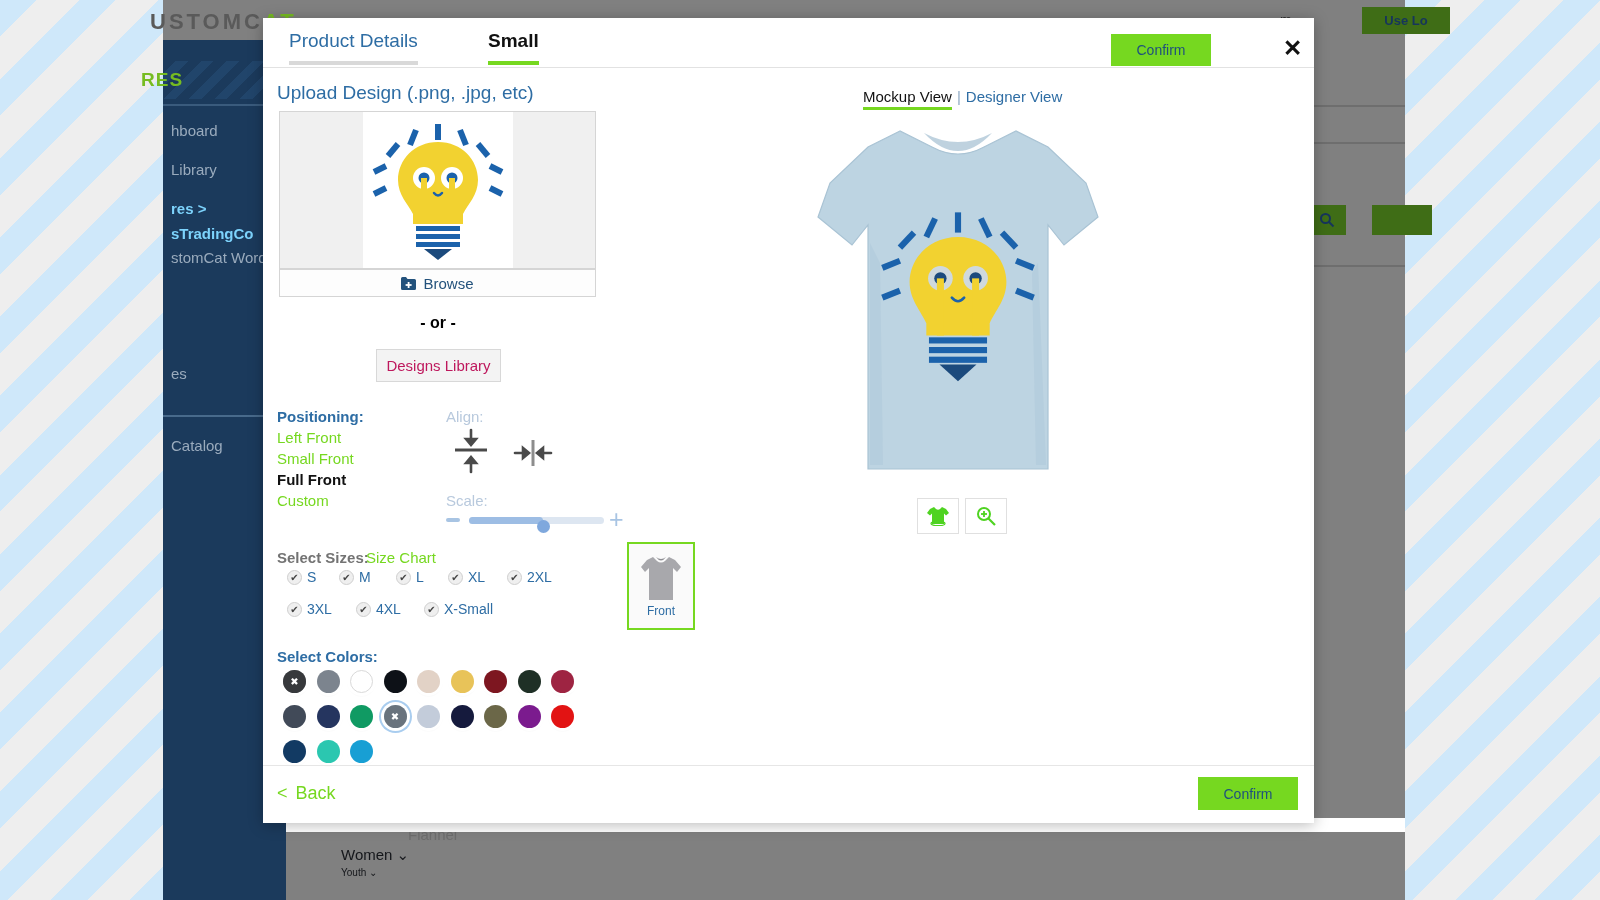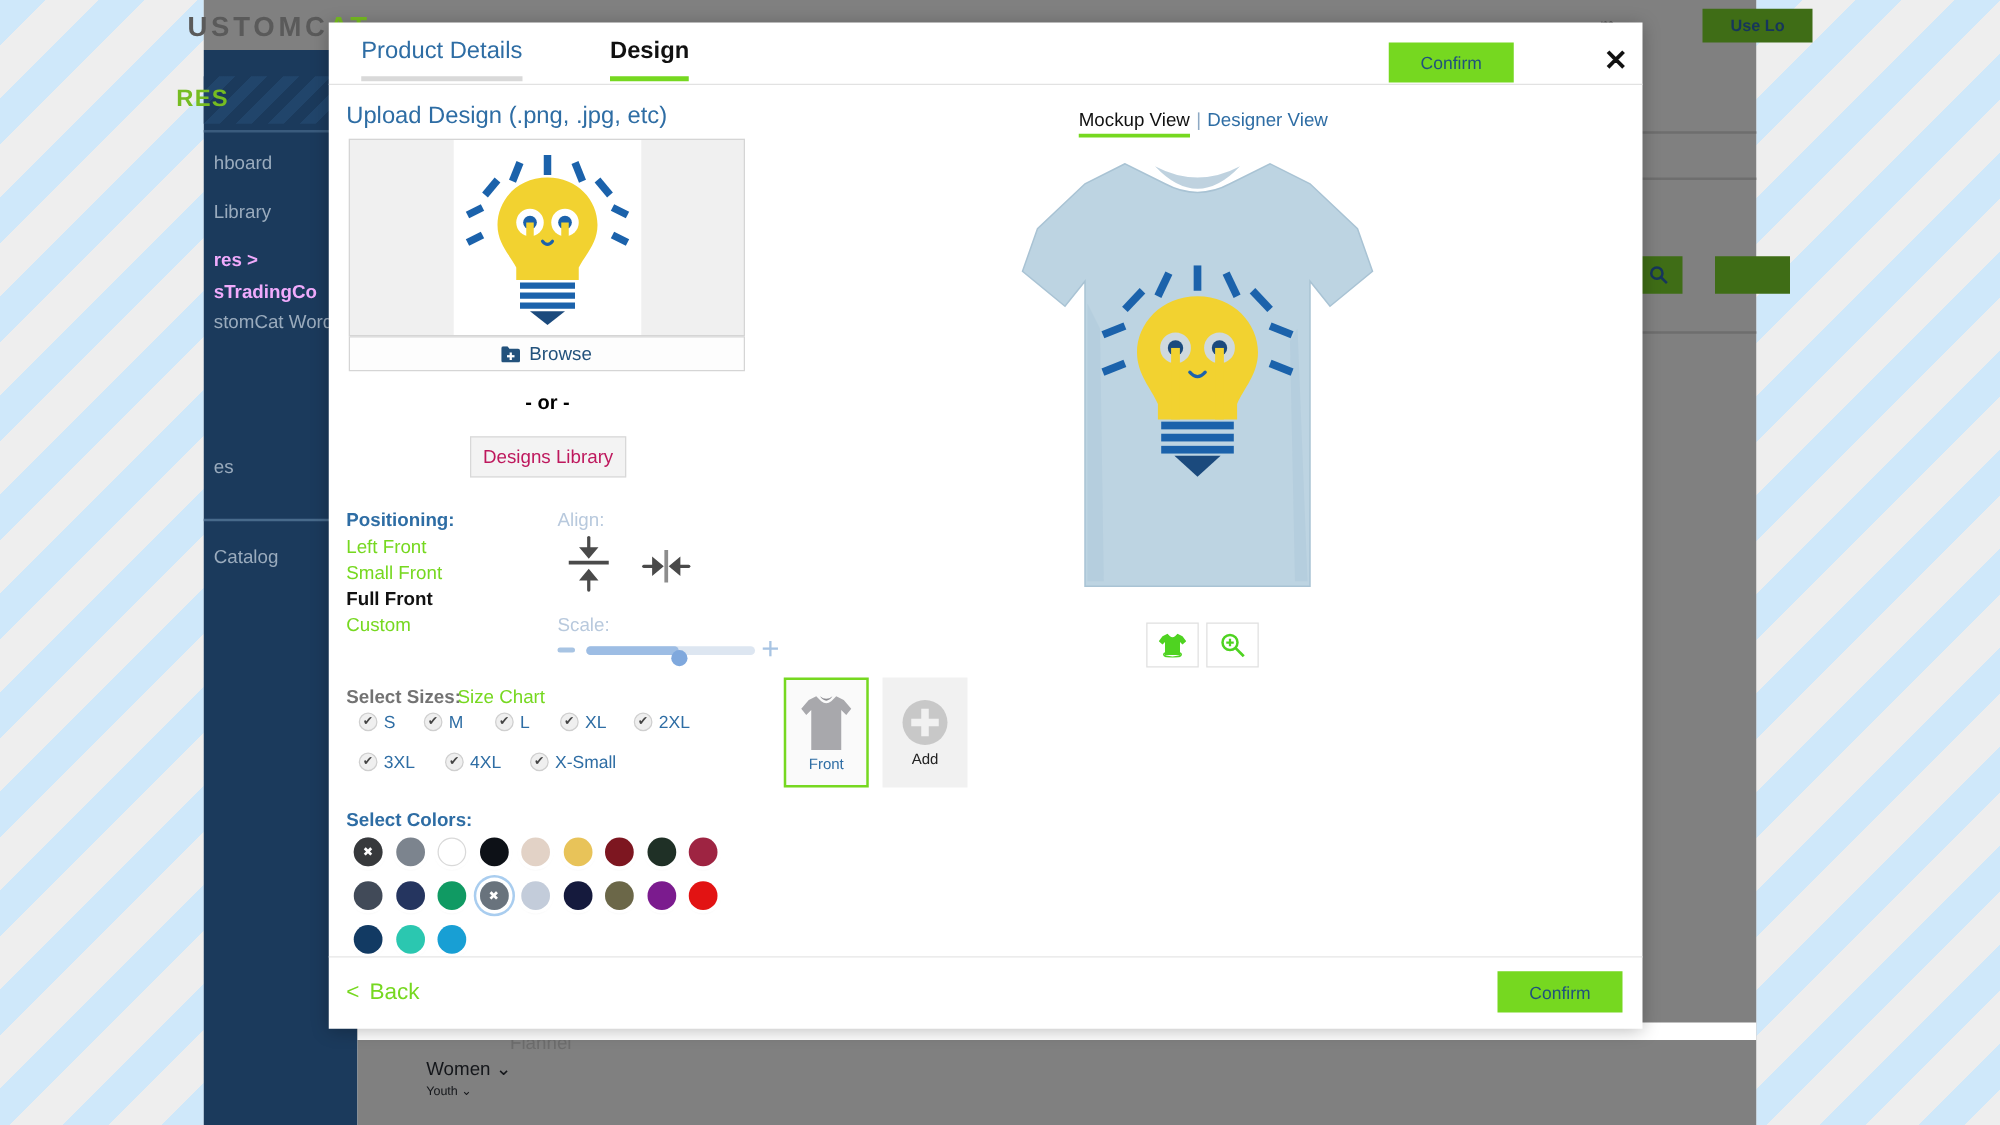--- a/index.html
+++ b/index.html
@@ -58,21 +58,21 @@
     margin-left: -22px;
   }
   .bg-sidebar-divider {
     position: absolute; left: 0; top: 64px; width: 123px; height: 2px;
     background: #3a5b7d;
   }
   .bg-nav-item {
     position: absolute; left: -40px; width: 170px;
     color: #9aabbd; font-size: 15px; text-align: left; padding-left: 48px;
   }
-  .bg-nav-green { color: #f0abfc; font-weight: bold; }
+  .bg-nav-green { color: #7dd3fc; font-weight: bold; }
   .bg-sidebar-rule {
     position: absolute; left: 0; top: 375px; width: 105px; height: 2px;
     background: #486a8b;
   }
 
   .bg-content {
     position: absolute; left: 286px; top: 40px; width: 1119px; height: 860px;
     background: #808080;
   }
   .bg-row-line { position: absolute; left: 0; width: 1119px; height: 2px; background: #6e6e6e; }
@@ -323,21 +323,21 @@
     <div class="bg-women"><span>Women</span> <span>⌄</span></div>
     <div class="bg-youth"><span>Youth</span> <span>⌄</span></div>
   </div>
   <div class="bg-white-strip"></div>
 </div>
 
 <div id="modal">
 
   <div class="modal-tabs">
     <div class="tab tab-product">Product Details</div>
-    <div class="tab tab-design">Design</div>
+    <div class="tab tab-design">Small</div>
     <button class="btn-confirm-top">Confirm</button>
     <div class="btn-close">✕</div>
   </div>
 
   <div class="upload-title">Upload Design (.png, .jpg, etc)</div>
 
   <div class="upload-box">
     <div class="upload-img-area">
       <svg width="132" height="140" viewBox="0 0 132 140">
         <g stroke="#1b62ab" stroke-width="6" stroke-linecap="butt">
@@ -533,28 +533,20 @@
     </svg>
   </div>
 
   <div class="thumb selected" style="left:364px; top:524px;">
     <svg width="42" height="48" viewBox="0 0 42 48">
       <path d="M13 3 L7 6 L1 13 L5 18 L9 14 L9 46 L33 46 L33 14 L37 18 L41 13 L35 6 L29 3 L25 7 Q21 10 17 7 Z" fill="#a8a8ac"></path>
       <path d="M16 3 Q21 10 26 3 Q21 7 16 3 Z" fill="#8e8e93"></path>
     </svg>
     <span class="thumb-lbl" style="color:#2e6da4;">Front</span>
   </div>
-  <div class="thumb" style="left:443px; top:524px;">
-    <svg width="40" height="40" viewBox="0 0 40 40">
-      <circle cx="20" cy="20" r="18" fill="#c8c8c8"></circle>
-      <rect x="17" y="9" width="6" height="22" fill="#f1f1f1"></rect>
-      <rect x="9" y="17" width="22" height="6" fill="#f1f1f1"></rect>
-    </svg>
-    <span class="thumb-lbl" style="color:#222;">Add</span>
-  </div>
 
   <div class="modal-footer">
     <div class="back-link">
       <span class="chev">&lt;</span><span>Back</span>
     </div>
     <button class="btn-confirm-bot">Confirm</button>
   </div>
 </div>
 
 </body></html>

